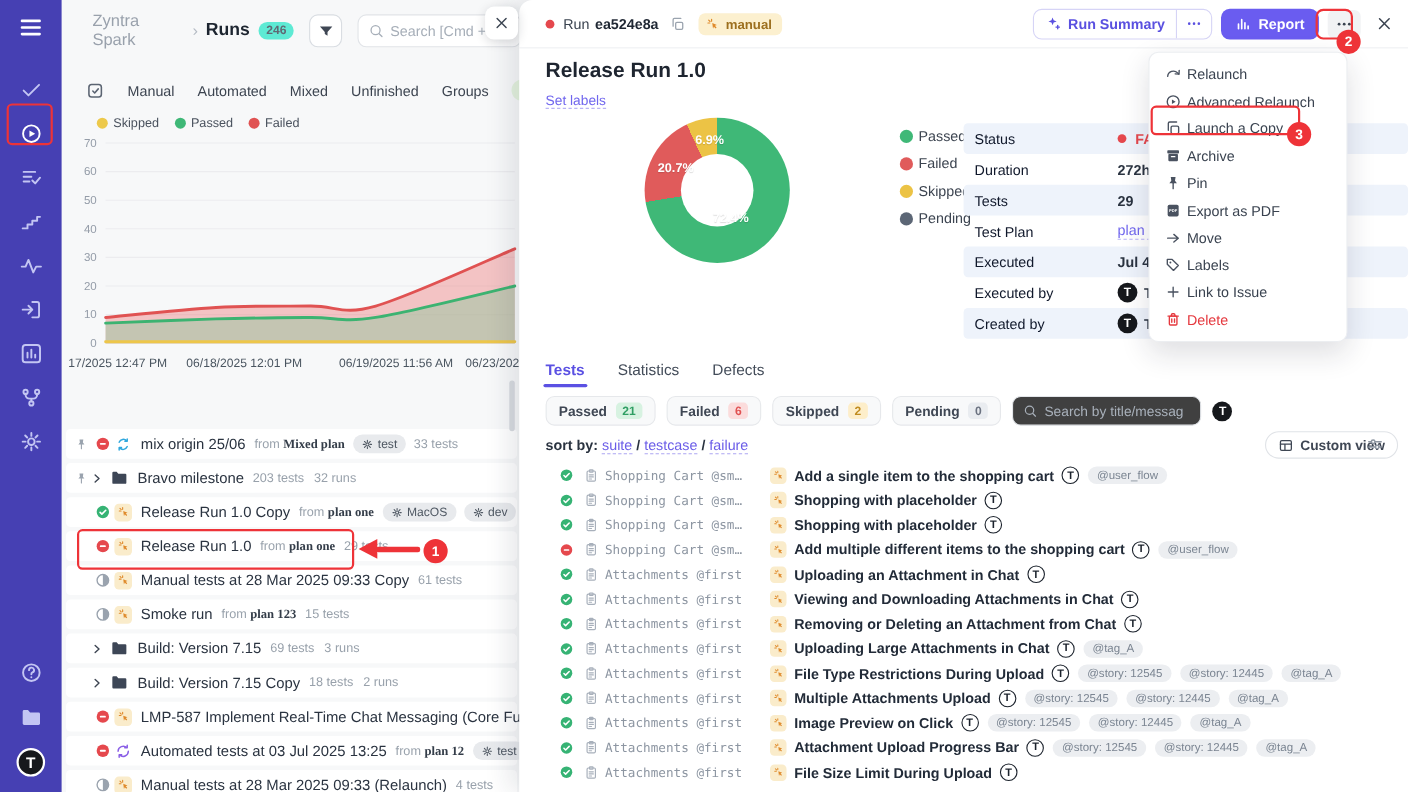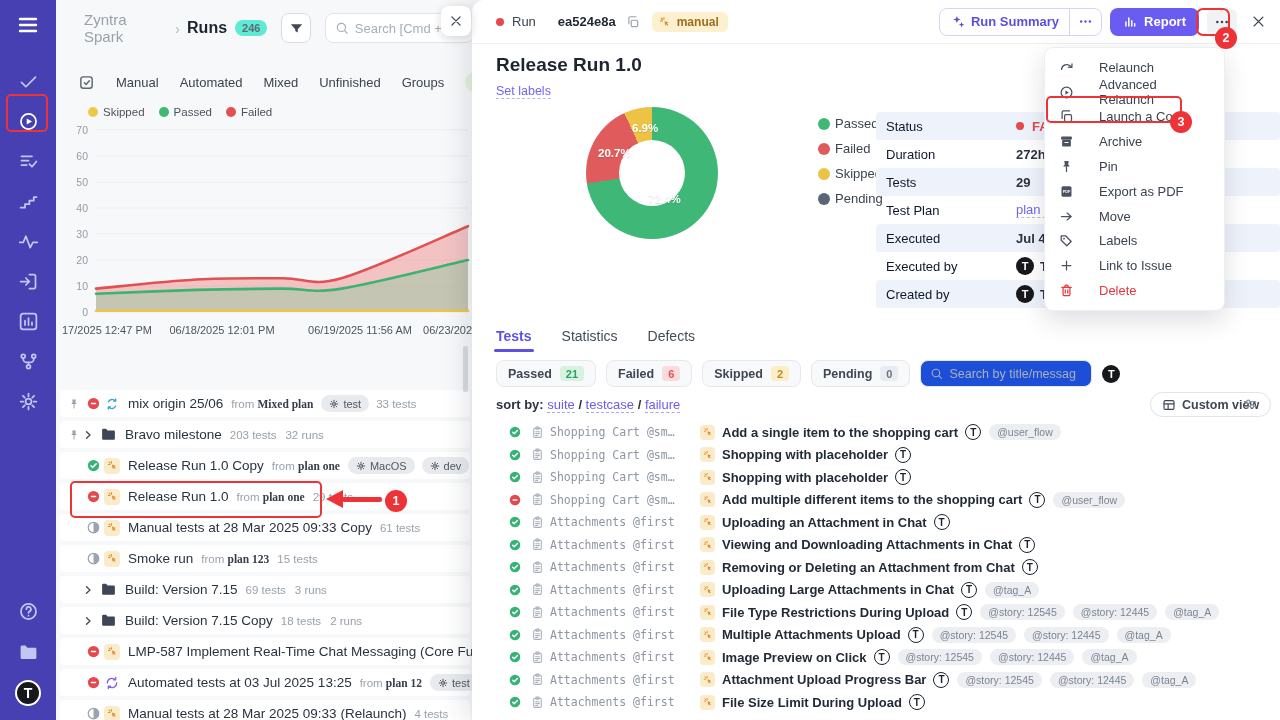--- a/index.html
+++ b/index.html
@@ -47,21 +47,21 @@
   .run-from b { color:#343d49; font-weight:700;font-family:Liberation Serif, serif; }
   .mini-badge { background:#e8eaed; border-radius:10px; font-size:11px; color:#4f5863; padding:2.5px 8px; margin-right:7px; display:flex; align-items:center; gap:4px; }
   .run-meta { font-size:11.5px; color:#98a1ab; margin-right:9px; }
   .manual-ic { width:16px; height:16px; border-radius:4px; background:#faeccb; display:flex; align-items:center; justify-content:center; color:#df8a2b; }
   #lp-scroll { position:absolute; left:407px; top:346px; width:5px; height:46px; background:#d8dbe0; border-radius:3px; }
 
   
   #main { position:absolute; left:472px; top:0; width:808px; height:720px; background:#fff; border-radius:12px 0 0 0; box-shadow:-10px 0 22px rgba(30,35,60,.10); z-index:10; }
   #main-header { position:absolute; left:0; top:0; width:100%; height:44px; border-bottom:1px solid #eef0f2; display:flex; align-items:center; padding:0 14px 0 24px; }
   .red-dot { width:8px; height:8px; border-radius:50%; background:#e5484d; margin-right:8px; }
-  .run-id-label { font-size:13px; color:#3a4350; margin-right:22px; }
+  .run-id-label { font-size:13px; color:#3a4350; margin-right:5px; }
   .run-id { font-size:13px; color:#1f2733; font-weight:700; margin-right:10px; }
   .copy-ic { color:#9aa3ae; display:flex; cursor:pointer; margin-right:12px; }
   .manual-pill { background:#fcf0cf; border-radius:6px; padding:3px 9px 3px 6px; display:flex; align-items:center; gap:5px; font-size:12px; font-weight:600; color:#9c6f1e; }
   #hdr-right { margin-left:auto; display:flex; align-items:center; gap:8px; }
   #run-summary-btn { height:28px; border:1px solid #d6d4f6; border-radius:8px; background:#fff; display:flex; align-items:center; overflow:hidden; cursor:pointer; }
   #run-summary-btn .seg1 { display:flex; align-items:center; gap:6px; padding:0 10px; color:#5a50e0; font-size:13px; font-weight:700; }
   #run-summary-btn .seg2 { border-left:1px solid #d6d4f6; padding:0 8px; color:#5a50e0; display:flex; height:100%; align-items:center; }
   #report-btn { height:28px; background:#6a5cf0; border-radius:8px; border:none; color:#fff; font-size:13px; font-weight:700; display:flex; align-items:center; gap:7px; padding:0 13px; cursor:pointer; }
   #more-btn { width:30px; height:26px; background:#f1f2f4; border:none; border-radius:6px; color:#3a4350; display:flex; align-items:center; justify-content:center; cursor:pointer; }
   #hdr-close { background:none; border:none; color:#3a4350; display:flex; cursor:pointer; margin-left:6px; }
@@ -94,42 +94,42 @@
   .main-tab.active::after { content:""; position:absolute; left:-2px; right:-2px; bottom:0; height:3px; border-radius:2px; background:#5b51e3; }
 
   
   #filters-row { position:absolute; left:24px; top:360px; display:flex; gap:10px; align-items:center; }
   .filter-btn { height:27px; border:1px solid #e6e8eb; background:#f8f9fa; border-radius:8px; display:flex; align-items:center; gap:8px; padding:0 11px; font-size:12.5px; color:#3f4754; font-weight:600; cursor:pointer; }
   .cnt { border-radius:4px; font-size:11px; font-weight:700; padding:1.5px 6px; }
   .cnt.green { background:#d7f2e1; color:#2f9e63; }
   .cnt.red { background:#fbdcdc; color:#e05252; }
   .cnt.yellow { background:#fdeeca; color:#c08c20; }
   .cnt.grey { background:#e9ecf0; color:#6b7280; }
-  #tests-search { height:27px; width:172px; border:1px solid #e3e6ea; background:#1d4ed8; border-radius:8px; display:flex; align-items:center; gap:6px; padding:0 9px; color:#a8b0ba; font-size:12.5px; }
+  #tests-search { height:27px; width:172px; border:1px solid #e3e6ea; background:#404040; border-radius:8px; display:flex; align-items:center; gap:6px; padding:0 9px; color:#a8b0ba; font-size:12.5px; }
   #sort-row { position:absolute; left:24px; top:397px; font-size:13px; color:#2a3340; font-weight:600; }
   .sort-link { color:#6a5ce8; font-weight:500; border-bottom:1px dashed rgba(106,92,232,.55); cursor:pointer; }
   #custom-view-btn { position:absolute; left:678px; top:392px; height:25px; border:1px solid #e0e3e7; background:#fff; border-radius:13px; display:flex; align-items:center; gap:6px; padding:0 11px; font-size:12.5px; color:#3f4754; font-weight:600; cursor:pointer; }
   #sliders-btn { position:absolute; left:770px; top:396px; color:#8d96a2; cursor:pointer; }
 
   
   #tests-list { position:absolute; left:36px; top:421px; width:780px; }
   .test-row { height:22.5px; display:flex; align-items:center; white-space:nowrap; cursor:pointer; }
   .t-status { width:15px; display:flex; flex:0 0 15px; }
   .t-clip { color:#a8b0bb; display:flex; margin:0 6px 0 8px; }
   .t-suite { font-family:"DejaVu Sans Mono","Liberation Mono",monospace; font-size:11.5px; color:#8d96a2; width:150px; flex:0 0 150px; overflow:hidden; }
   .t-title { font-size:13px; font-weight:600; color:#222b38; margin:0 7px; }
   .t-logo { width:16px; height:16px; border-radius:50%; border:1.5px solid #1b222c; background:#fff; color:#1b222c; font-size:10px; font-weight:700; display:flex; align-items:center; justify-content:center; flex:0 0 16px; }
   .t-tag { background:#eceef1; color:#7b8592; font-size:10.5px; border-radius:9px; padding:2px 8px; margin-left:8px; }
 
   
   #corner-close { position:absolute; left:441px; top:6px; width:30px; height:30px; background:#fff; border:none; border-radius:8px; box-shadow:0 2px 10px rgba(20,25,40,.16); color:#3a4350; display:flex; align-items:center; justify-content:center; cursor:pointer; z-index:20; }
 
   
   #dropdown { position:absolute; left:1044px; top:47px; width:181px; background:#fff; border:1px solid #eceef1; border-radius:9px; box-shadow:0 10px 26px rgba(25,30,50,.14); padding:7px 0; z-index:30; }
-  .menu-item { height:24.8px; display:flex; align-items:center; padding:0 14px; gap:24px; font-size:13px; color:#3a4350; cursor:pointer; }
+  .menu-item { height:24.8px; display:flex; align-items:center; padding:0 14px; gap:4px; font-size:13px; color:#3a4350; cursor:pointer; }
   .menu-item .mi-icon { width:16px; display:flex; color:#4a5260; flex:0 0 16px; }
   .menu-item.danger, .menu-item.danger .mi-icon { color:#e5383e; }
 
   
   .anno-box { position:absolute; border:2.5px solid #ee3338; border-radius:5px; z-index:40; pointer-events:none; }
   .anno-badge { position:absolute; width:22px; height:22px; border-radius:50%; background:#ee3338; color:#fff; font-size:12.5px; font-weight:700; display:flex; align-items:center; justify-content:center; z-index:41; }
   #anno-arrow-shaft { position:absolute; left:342px; top:497px; width:40px; height:4.5px; background:#ee3338; border-radius:2px; z-index:40; }
   #anno-arrow-head { position:absolute; left:326px; top:490px; width:0; height:0; border-top:9px solid transparent; border-bottom:9px solid transparent; border-right:17px solid #ee3338; z-index:40; }
 
   svg { display:block; }

